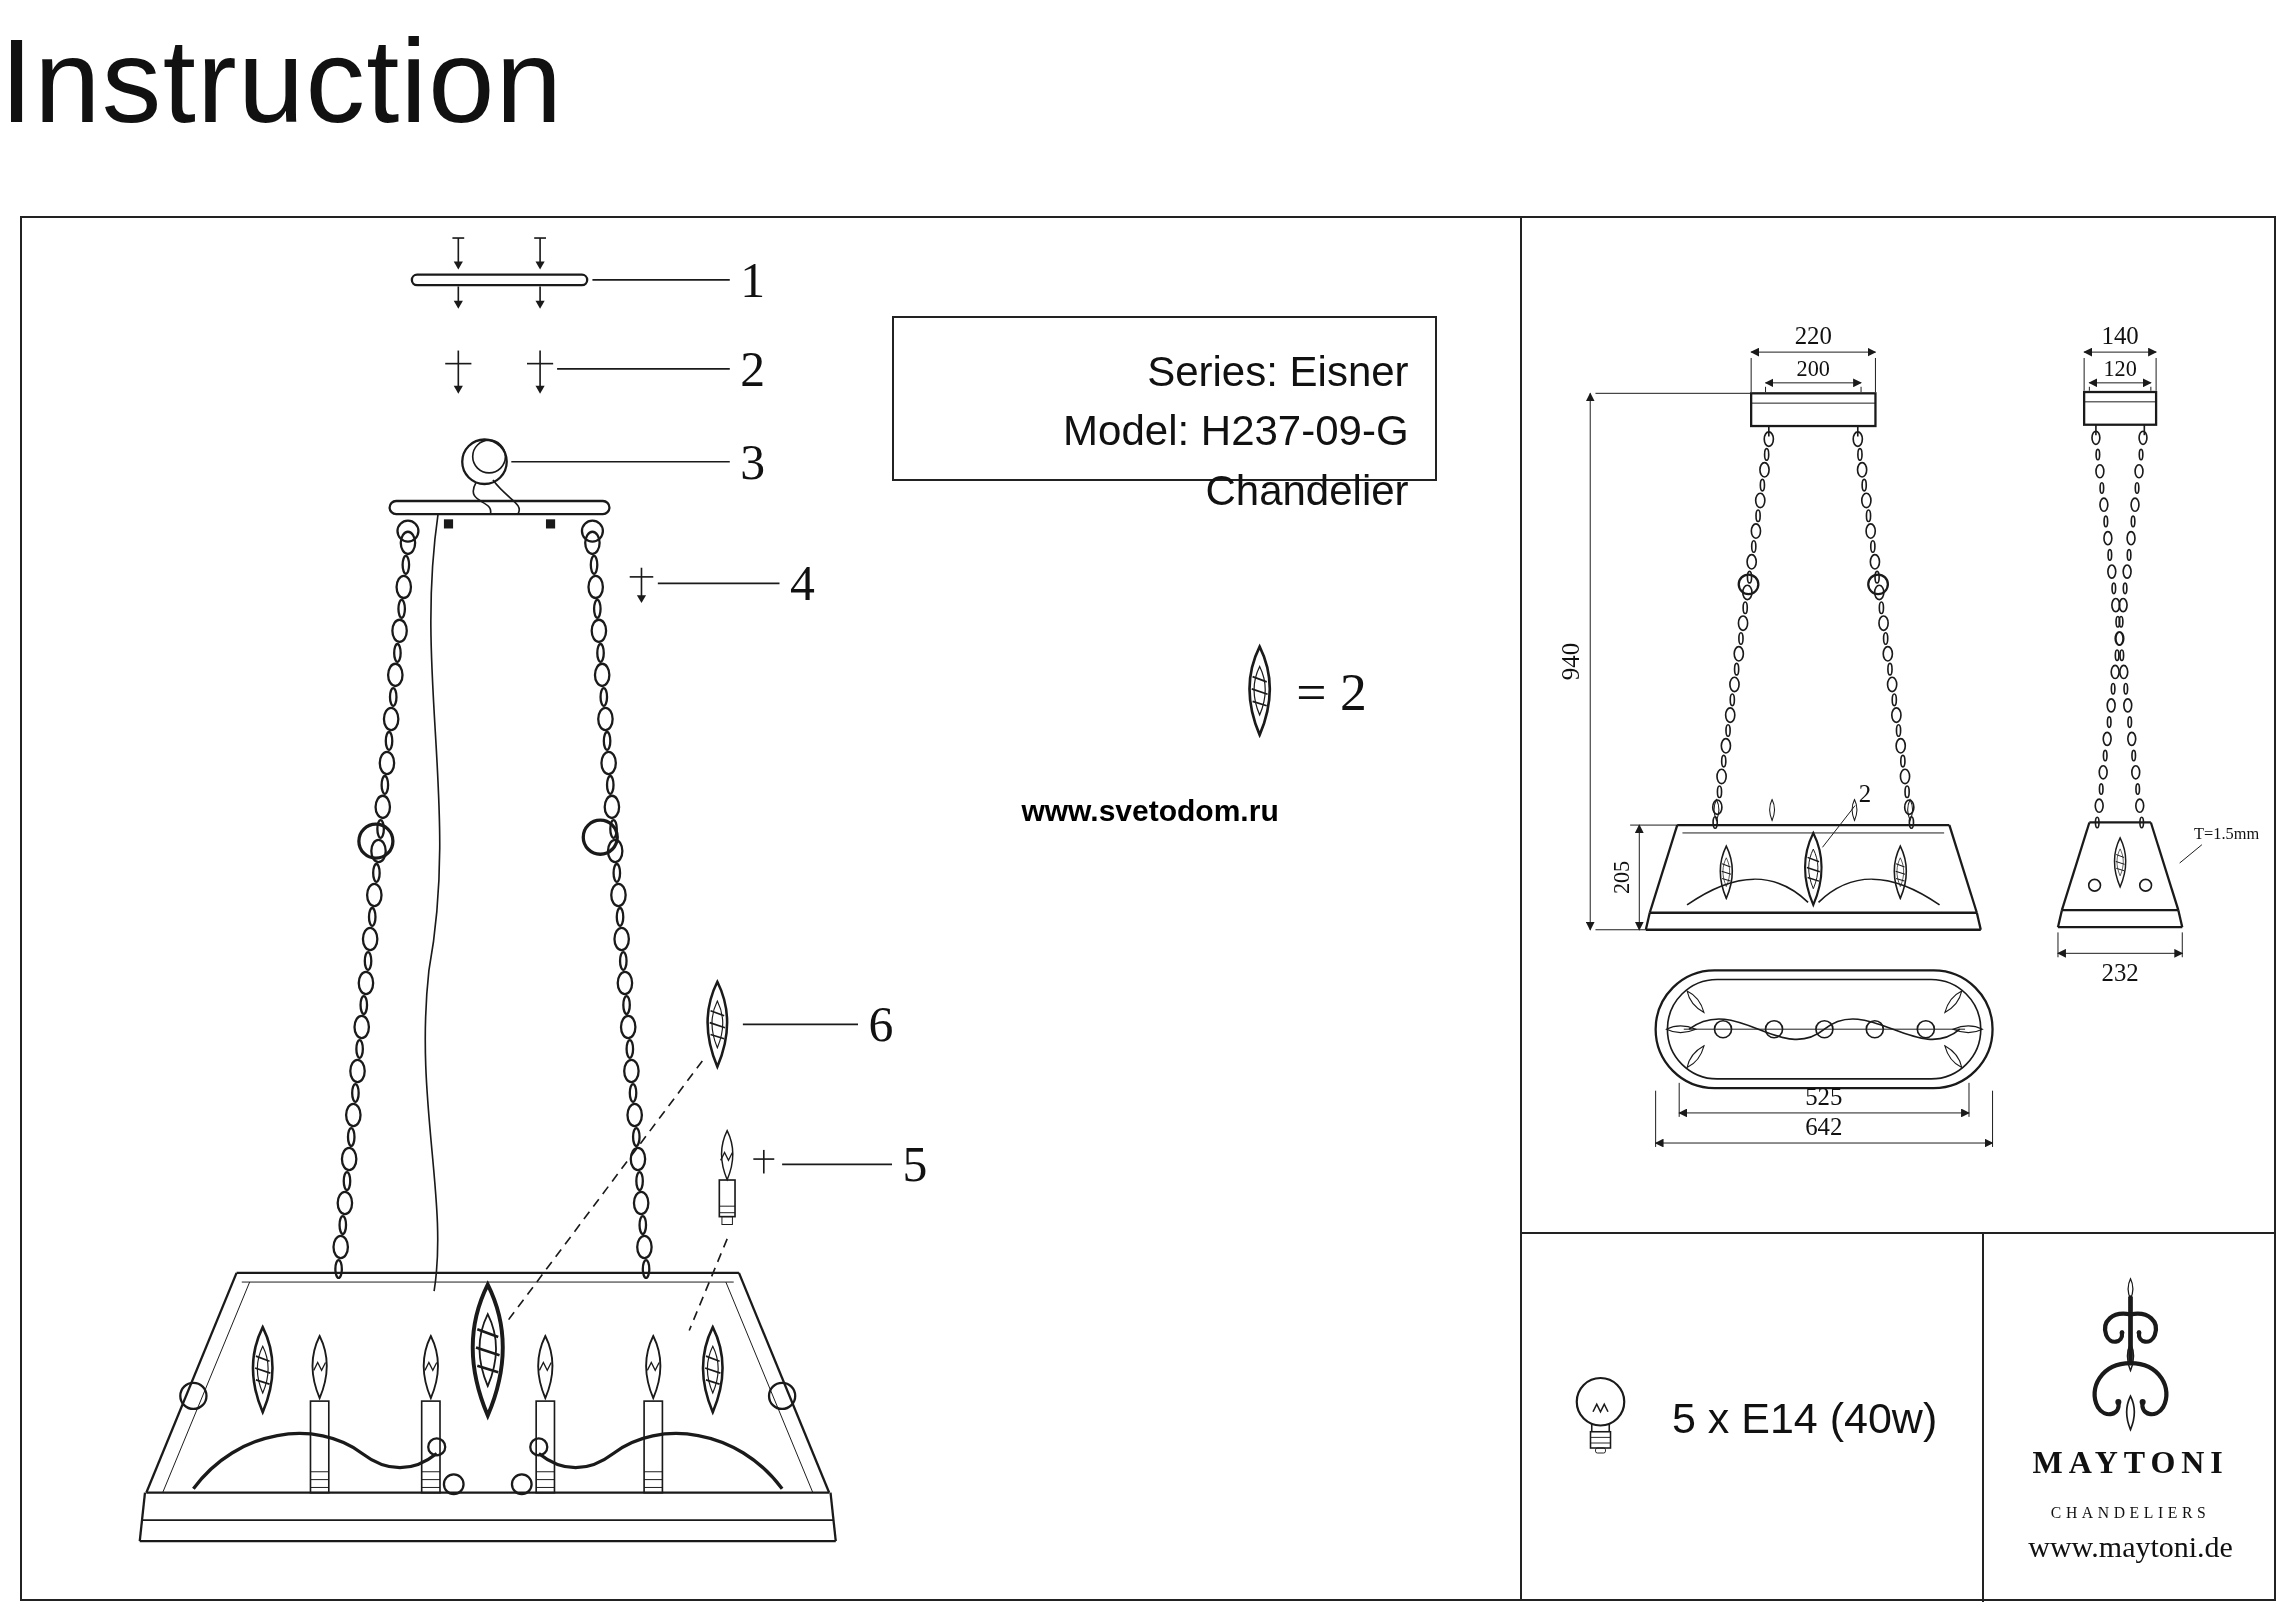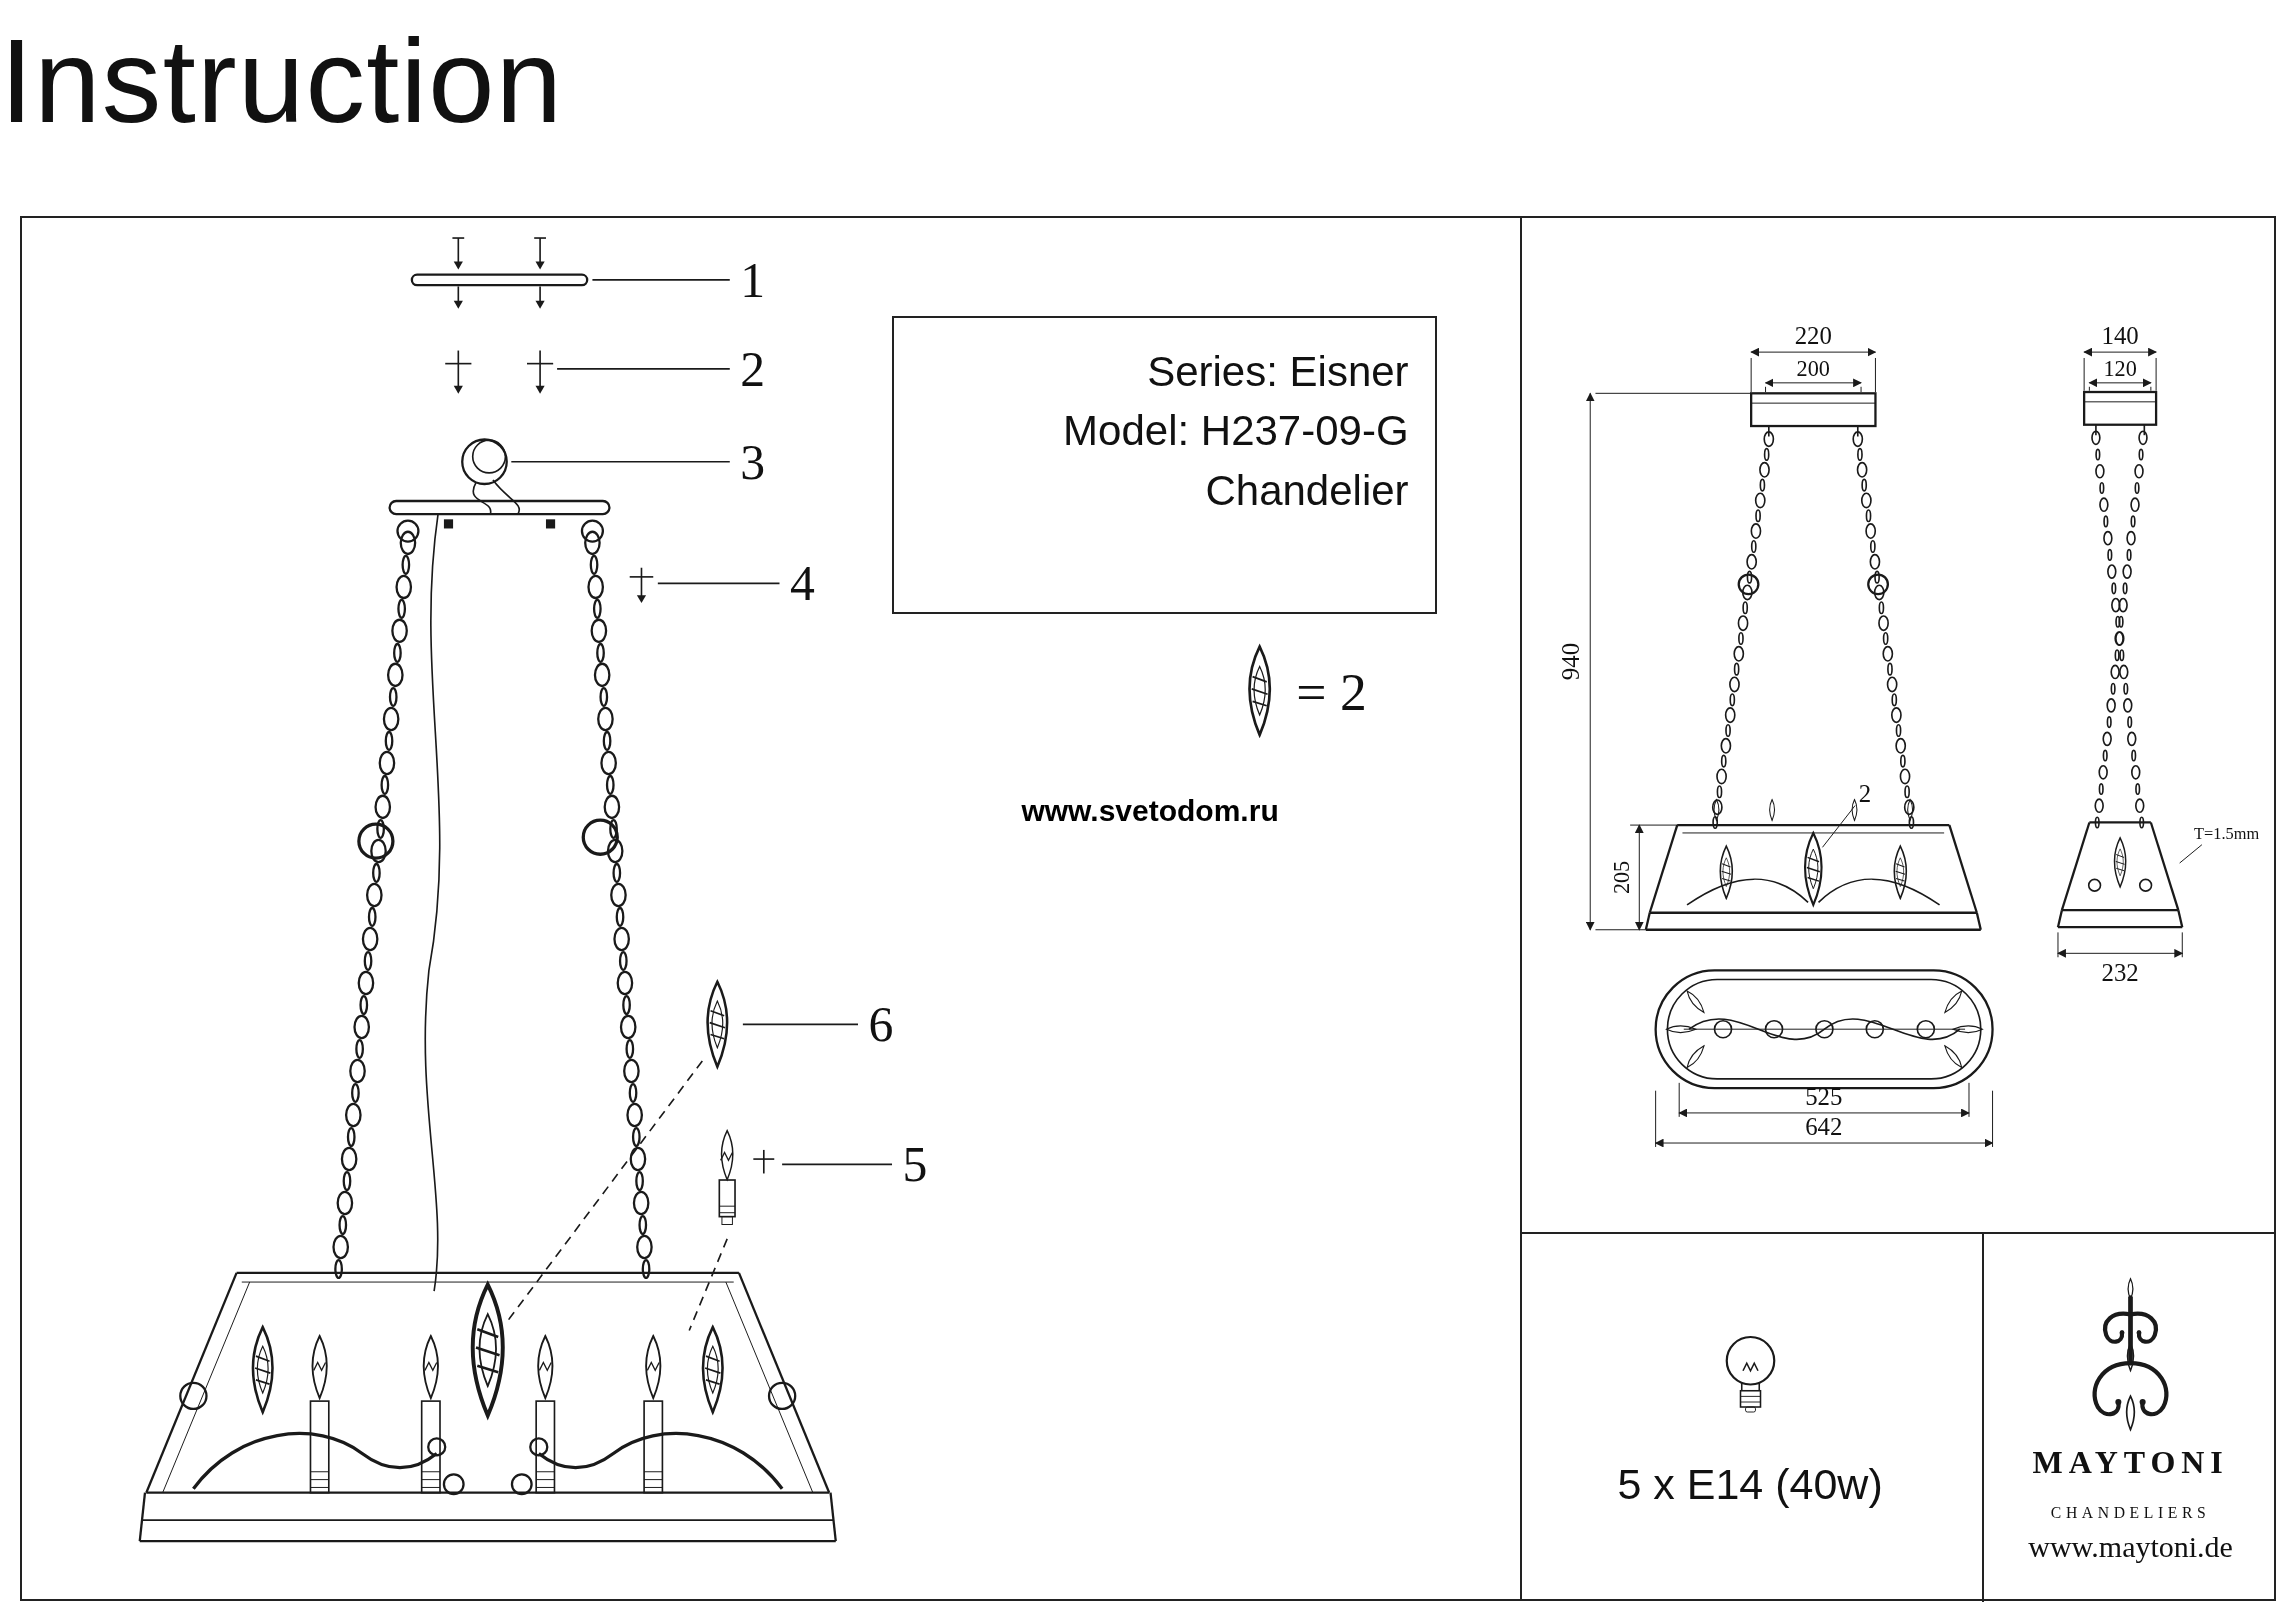--- a/index.html
+++ b/index.html
@@ -26,28 +26,28 @@
   .w5{stroke-width:5px;}
   .dash{stroke-dasharray:14 10;}
   text{fill:#111;}
   .dim{font:38px "Liberation Serif",serif;text-anchor:middle;}
   .dims{font:34px "Liberation Serif",serif;text-anchor:middle;}
   .note{font:25px "Liberation Serif",serif;}
   .pn{font:76px "Liberation Serif",serif;}
   .eq{font:82px "Liberation Serif",serif;}
 
   
-  #info-box{left:870px;top:98px;width:545px;height:298px;border:2px solid #222;box-sizing:border-box;
+  #info-box{left:870px;top:98px;width:545px;height:165px;border:2px solid #222;box-sizing:border-box;
             padding:23.6px 26px 0 26px;text-align:right;font-size:42px;line-height:1.42;}
 
   
   #watermark{left:952px;top:576px;width:353px;text-align:center;font-size:30px;font-weight:bold;color:#000000;}
 
   
-  #spec-panel{left:1498px;top:1016px;width:461px;height:368px;display:flex;align-items:center;justify-content:center;gap:34px;flex-direction:column;}
+  #spec-panel{left:1498px;top:1016px;width:461px;height:368px;display:flex;align-items:center;justify-content:center;gap:34px;}
   #spec-panel .spec-text{font-size:43px;}
 
   
   #brand-panel{left:1962px;top:1016px;width:294px;height:368px;display:flex;flex-direction:column;align-items:center;justify-content:center;}
   #brand-name{font-family:"Liberation Serif",serif;font-size:32px;font-weight:600;letter-spacing:5.9px;margin-top:2.6px;}
   #brand-tagline{font-family:"Liberation Serif",serif;font-size:15.7px;letter-spacing:4.6px;margin-top:23px;}
   #brand-site{font-family:"Liberation Serif",serif;font-size:30px;margin-top:8px;}
 </style>
 </head>
 <body>

